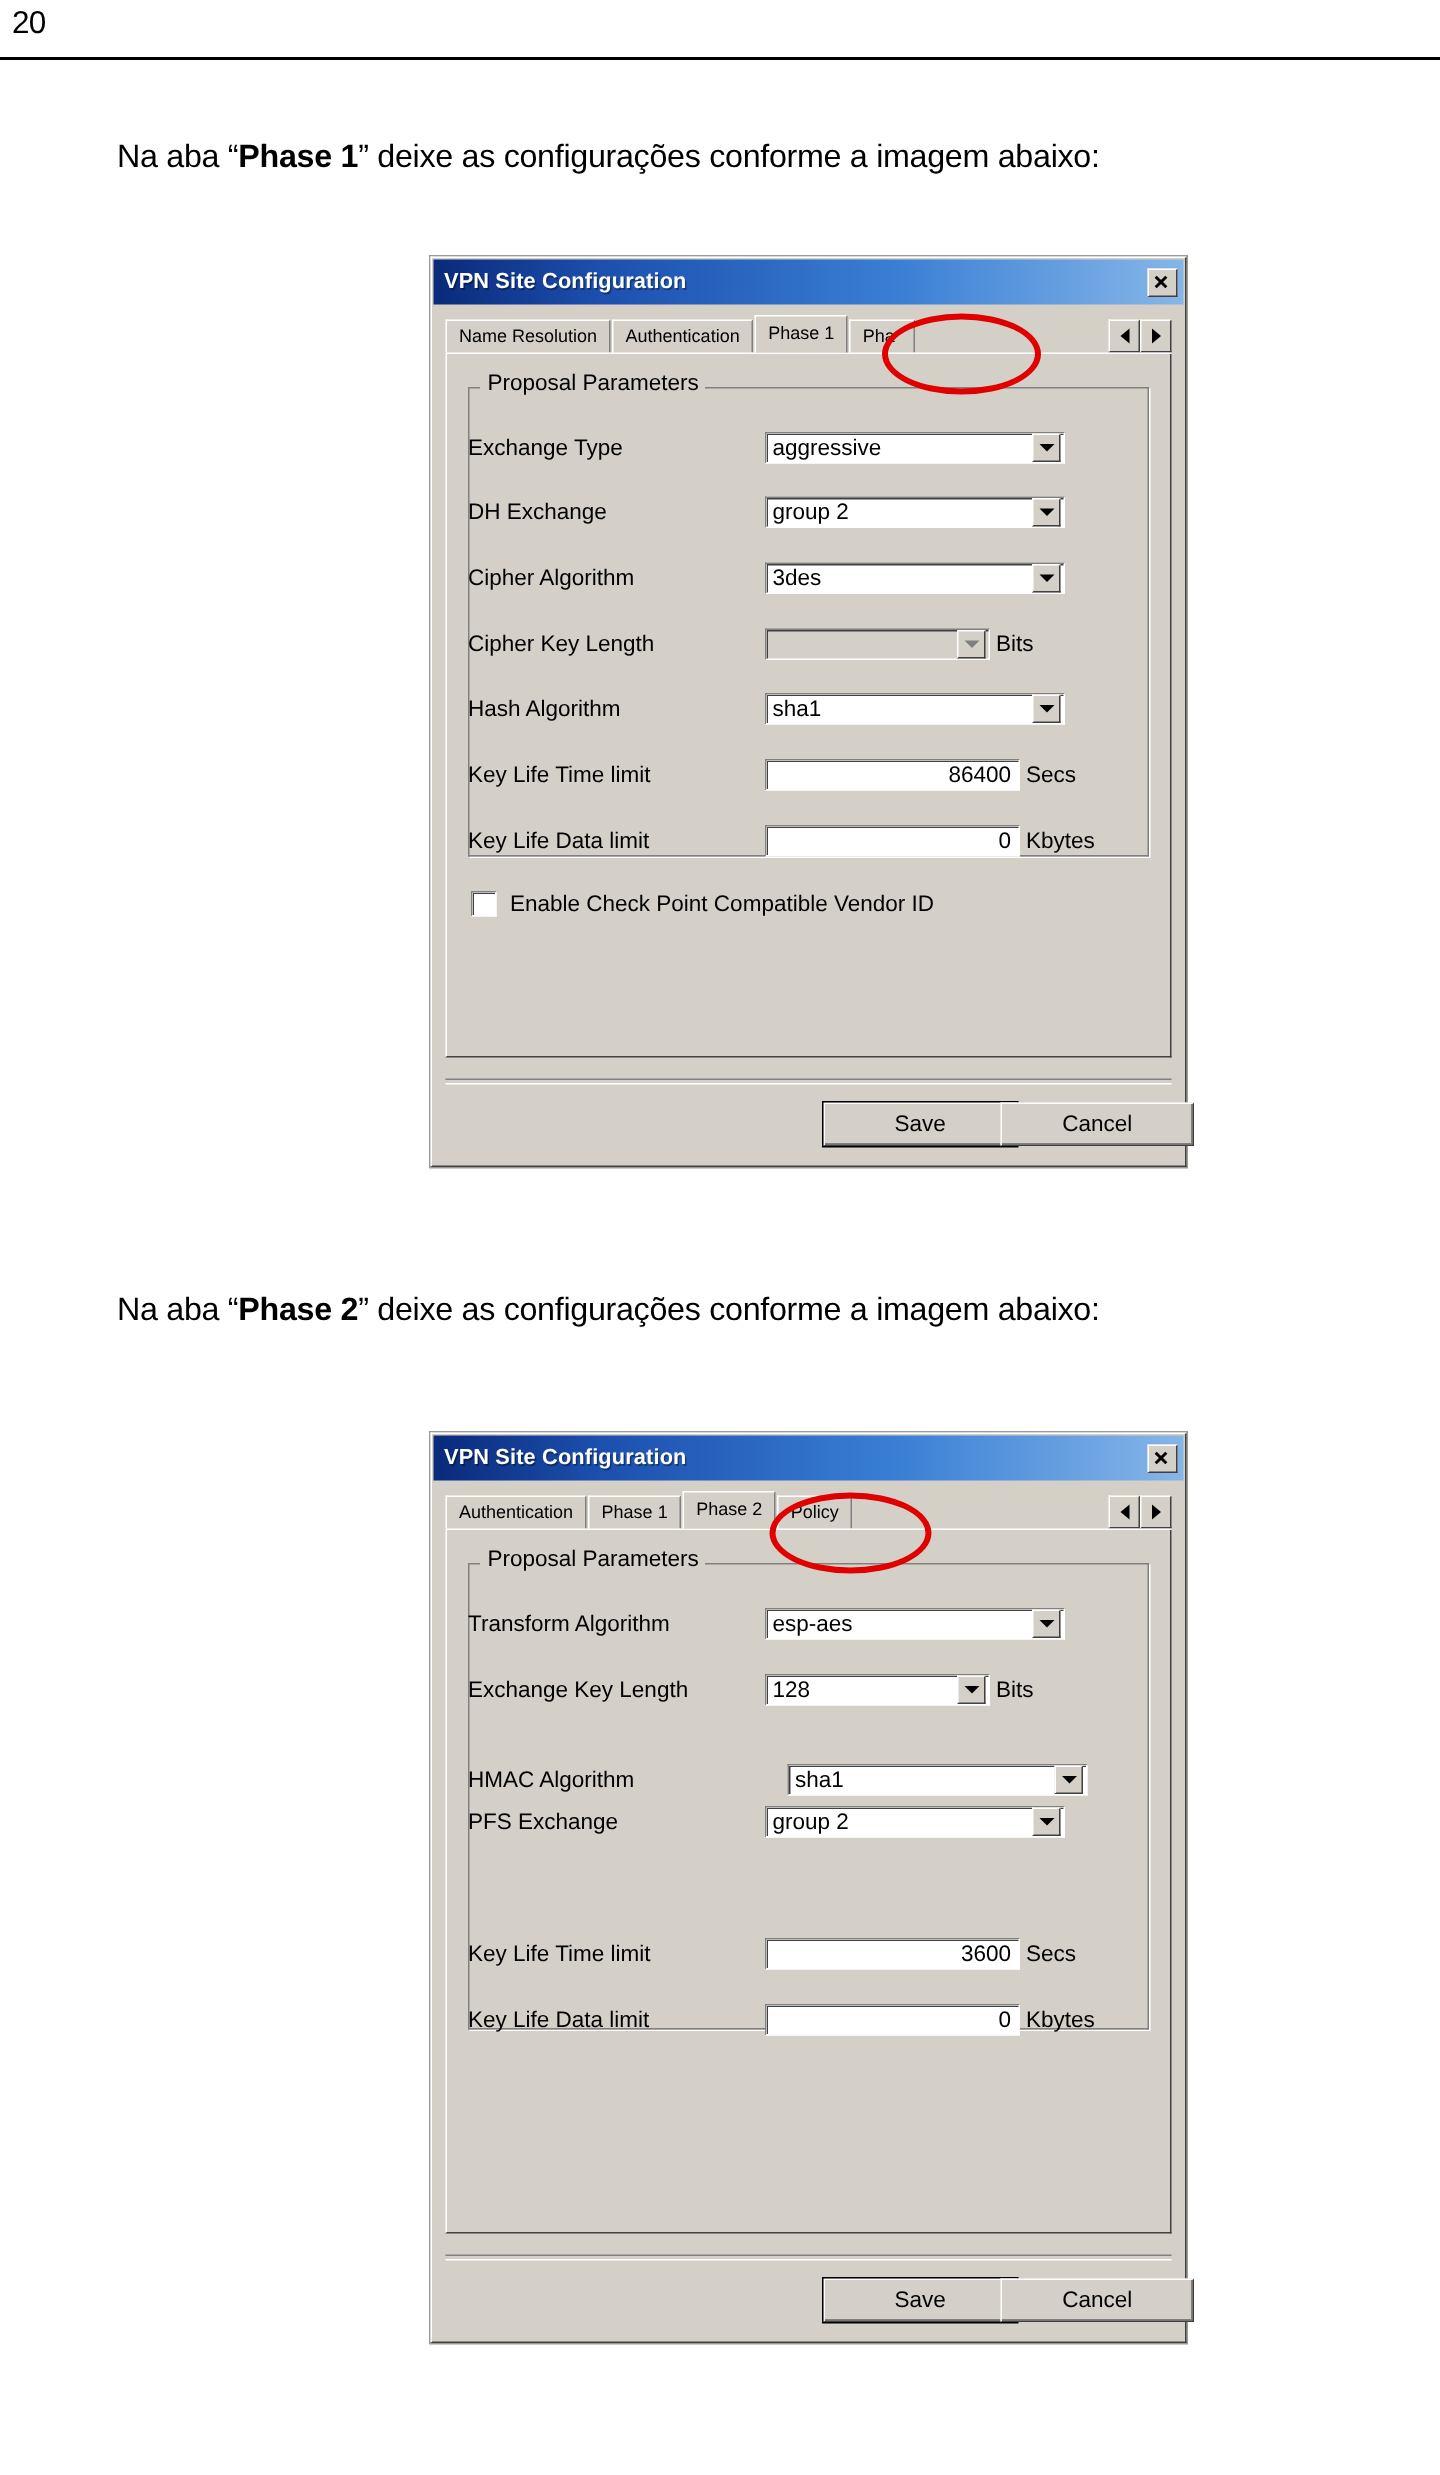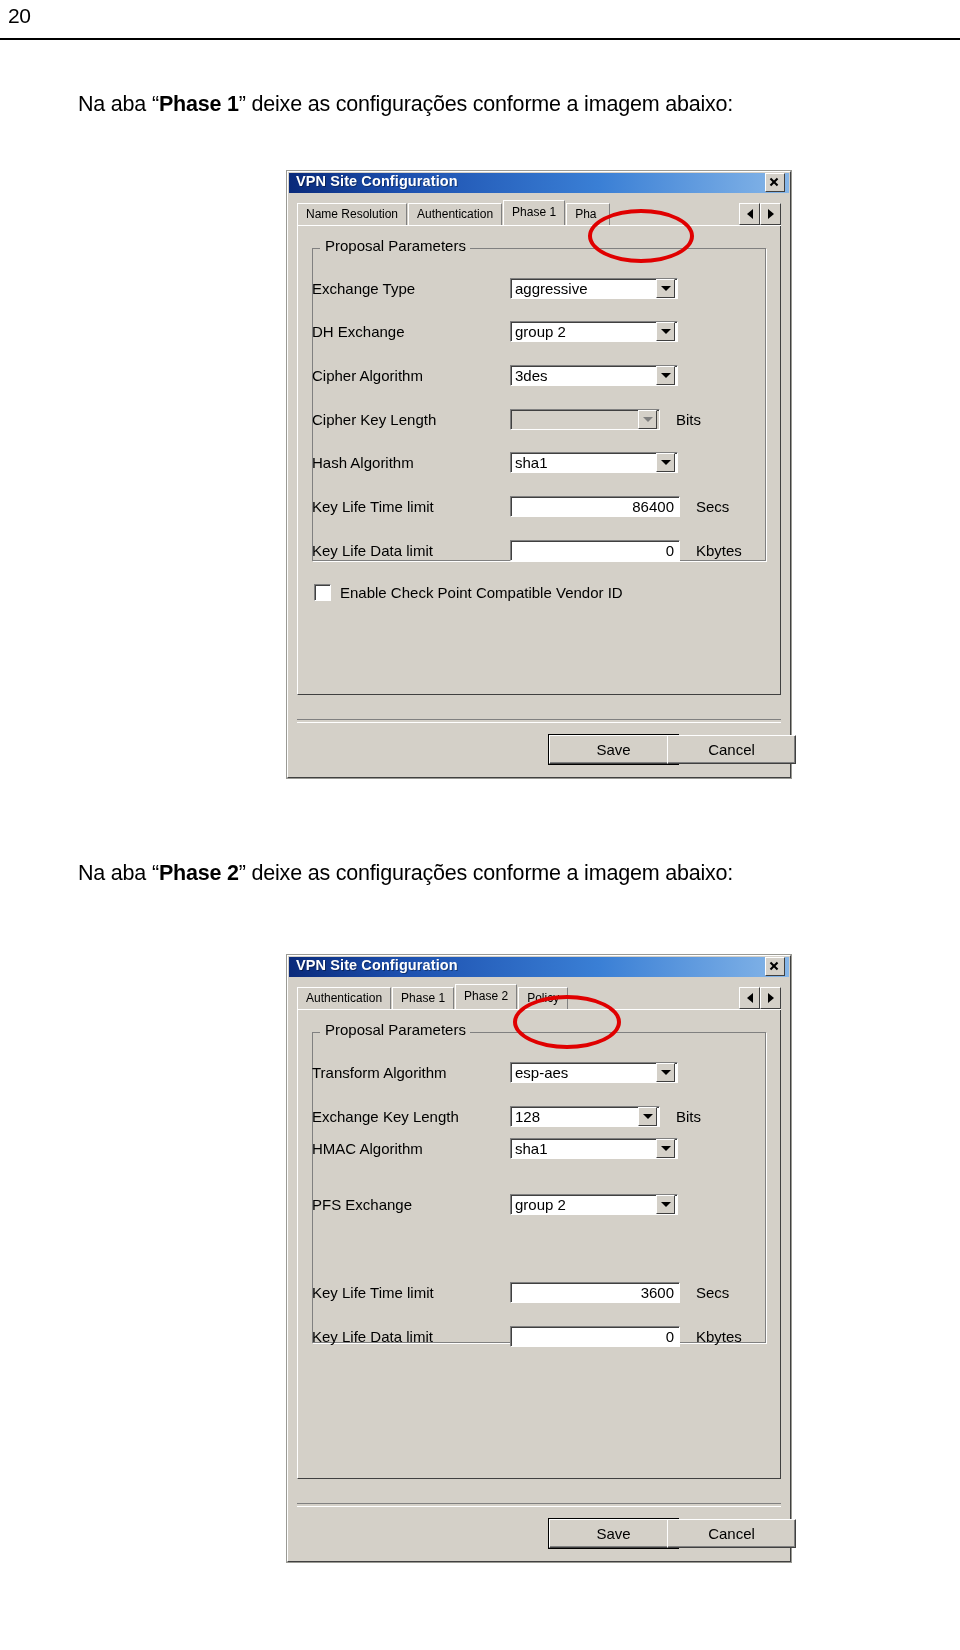--- a/index.html
+++ b/index.html
@@ -50,25 +50,25 @@
     border-top: 1px solid #ffffff;
     border-left: 1px solid #ffffff;
     border-right: 1px solid #404040;
     border-bottom: 1px solid #404040;
     box-shadow: 0 0 0 1px #9a9a94;
   }
   .dlg-1 { left: 287px; top: 171px; width: 502px; height: 605px; }
   .dlg-2 { left: 287px; top: 955px; width: 502px; height: 605px; }
 
   .titlebar {
-    height: 20px;
+    height: 30px;
     margin: 1px;
     background: linear-gradient(to right, #0a2a7a 0%, #1c4fae 22%, #3a7fd5 62%, #86b6e8 100%);
     display: flex;
-    align-items: flex-start;
+    align-items: center;
     padding: 0 2px 0 7px;
   }
   .titlebar-text {
     color: #ffffff;
     font-size: 14.5px;
     font-weight: bold;
     letter-spacing: 0.1px;
     flex: 1;
     text-shadow: 1px 1px 0 rgba(0,0,0,0.35);
   }
@@ -226,21 +226,21 @@
     border-left: 1px solid #808080;
     border-right: 1px solid #ffffff;
     border-bottom: 1px solid #ffffff;
     box-shadow: inset 1px 1px 0 #404040;
     height: 21px;
     display: flex;
     align-items: center;
     box-sizing: border-box;
   }
   .combo {
-    width: 168px;
+    width: 200px;
     padding-left: 4px;
     position: relative;
     cursor: default;
   }
   .combo.narrow { width: 150px; }
   .combo.disabled { background: #d4d0c8; }
   .combo-text {
     font-size: 15px;
     color: #000;
     flex: 1;
@@ -278,21 +278,21 @@
     cursor: text;
   }
   .textbox-text {
     font-size: 15px;
     color: #000;
     white-space: nowrap;
   }
   .unit {
     font-size: 15px;
     color: #000;
-    margin-left: 16px;
+    margin-left: 4px;
     white-space: nowrap;
   }
 
   
   .checkrow {
     position: absolute;
     left: 16px;
     display: flex;
     align-items: center;
     cursor: default;
@@ -526,21 +526,21 @@
       <div class="field-label">Exchange Key Length</div>
       <div class="ctrl combo narrow">
         <span class="combo-text">128</span>
         <span class="combo-arrow">
             <span class="tri-down"></span>
           </span>
       </div>
       <span class="unit">Bits</span>
     </div>
 
-    <div class="field-row" style="top:126px;">
+    <div class="field-row" style="top:154px;gap:15px;">
       <div class="field-label">HMAC Algorithm</div>
       <div class="ctrl combo">
         <span class="combo-text">sha1</span>
         <span class="combo-arrow">
             <span class="tri-down"></span>
           </span>
       </div>
     </div>
 
     <div class="field-row" style="top:182px;">

